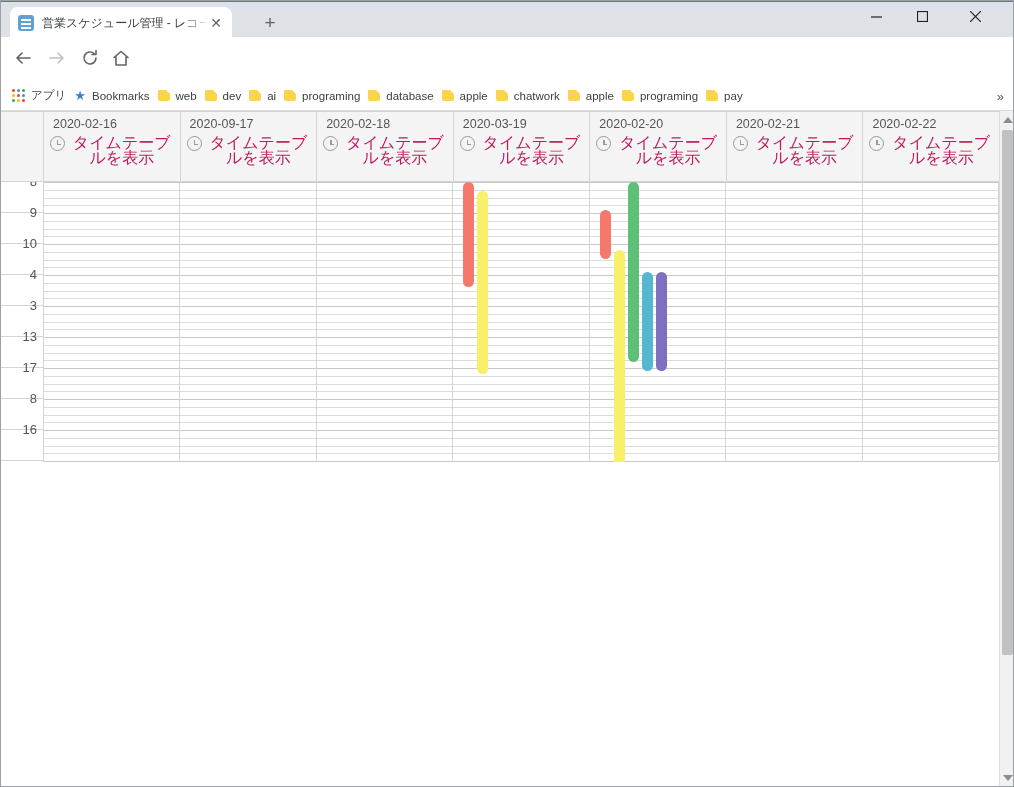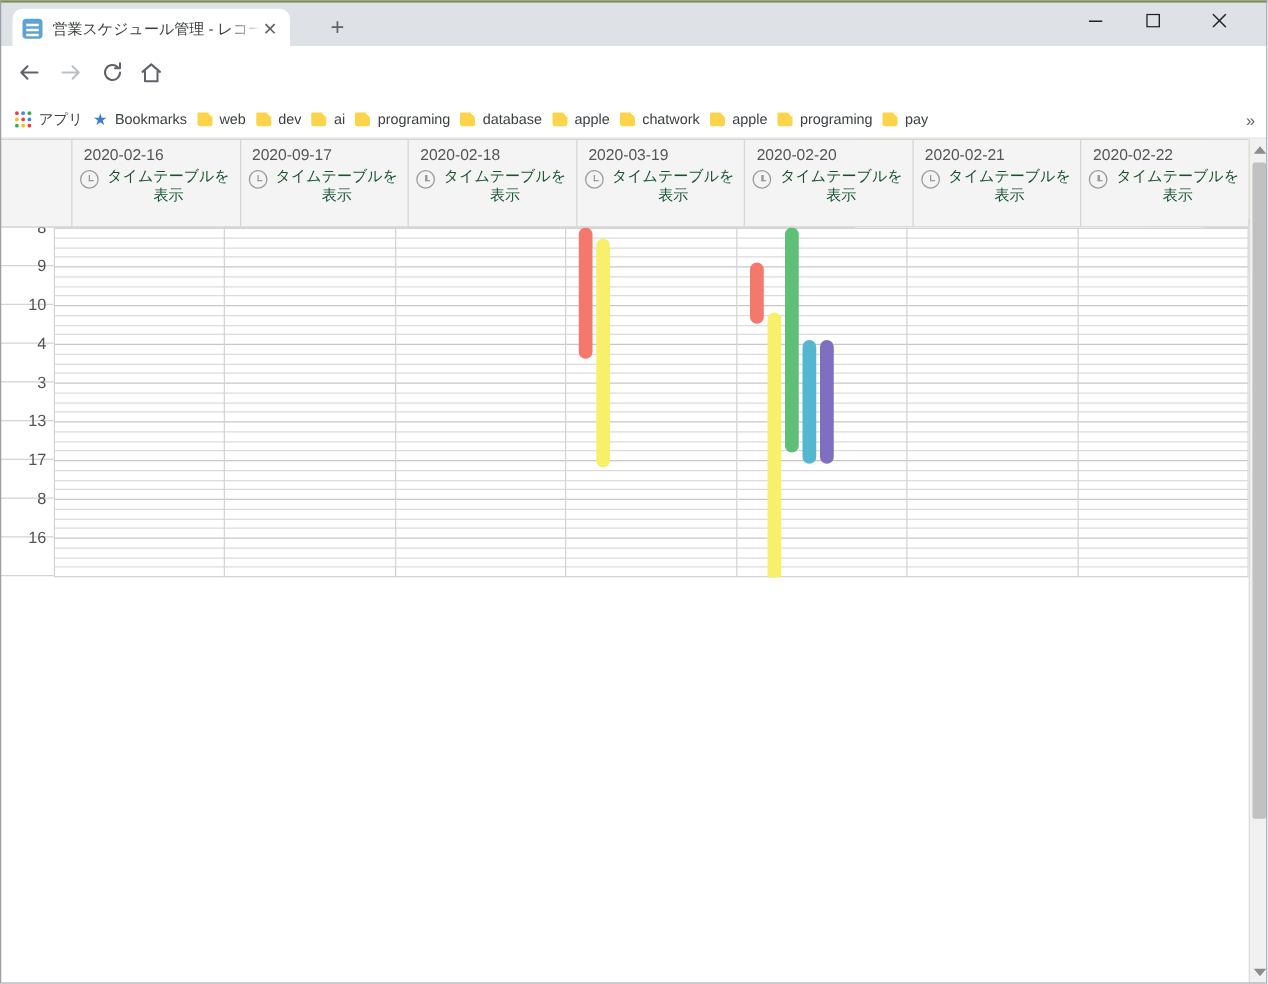--- a/index.html
+++ b/index.html
@@ -135,30 +135,30 @@
   .arrow-l, .arrow-r { width:0; height:0; border-top:11px solid transparent; border-bottom:11px solid transparent; }
   .arrow-l { border-right:14px solid #9a9a9a; }
   .arrow-r { border-left:14px solid #9a9a9a; margin-left:16px; }
   .daterange { font-size:17px; color:#555; margin:0 15px; white-space:nowrap; }
   .cal-ico { width:17px; height:18px; border:1.8px solid #8a8a8a; border-radius:2px; position:relative; }
   .cal-ico::before { content:""; position:absolute; left:-1.8px; right:-1.8px; top:-1.8px; height:4px; background:#8a8a8a; }
   .cal-ico span { position:absolute; left:0; right:0; top:5px; text-align:center; font-size:8px; color:#8a8a8a; }
 
   
   .tt { position:absolute; left:0; top:0; width:999px; }
-  .tt-head { display:flex; width:999px; height:71px; background:#f4f4f4; border-top:1px solid #d4d4d4; border-bottom:1px solid #d4d4d4;padding-left:14px; }
+  .tt-head { display:flex; width:999px; height:71px; background:#f4f4f4; border-top:1px solid #d4d4d4; border-bottom:1px solid #d4d4d4; }
   .tt-corner { width:44px; flex:0 0 44px; border-right:1px solid #d4d4d4; }
   .tt-col-head { flex:1 1 0; border-right:1px solid #d4d4d4; padding-top:5px; }
   .tt-col-head:last-child { border-right:none; }
   .tt-date { font-size:12.5px; color:#555; padding-left:9px; }
   .tt-link { display:flex; align-items:flex-start; justify-content:center; margin-top:4px; padding:0 6px; }
   .clock { width:15px; height:15px; border:1.4px solid #9a9a9a; border-radius:50%; position:relative; flex:0 0 15px; margin-right:5px; margin-top:1px; }
   .clock::before { content:""; position:absolute; left:6px; top:3px; width:1.4px; height:5px; background:#9a9a9a; }
   .clock::after { content:""; position:absolute; left:6px; top:7px; width:4px; height:1.4px; background:#9a9a9a; }
-  .tt-link span { font-size:12px; color:#14532d; line-height:15px; text-align:center;font-family:Liberation Mono, monospace; }
+  .tt-link span { font-size:16px; color:#be185d; line-height:15px; text-align:center; }
   .tt-body { position:relative; width:999px; height:280px; overflow:hidden; background:#fff; }
   .hour-col { position:absolute; left:0; top:0; width:44px; height:280px; border-right:1px solid #d4d4d4; }
   .hour-cell { position:relative; height:31px; border-bottom:1px solid #d4d4d4; }
   .hour-cell span { position:absolute; right:6px; top:-8px; font-size:13px; color:#555; }
   .grid-area { position:absolute; left:44px; top:0; right:0; height:280px; }
   .gcol { position:absolute; top:0; height:280px; border-right:1px solid #d4d4d4; }
   .hline { position:absolute; left:0; right:0; height:1px; background:#dcdcdc; }
   .hline.major { background:#c8c8c8; }
   .bar { position:absolute; width:11px; border-radius:6px; }
 

